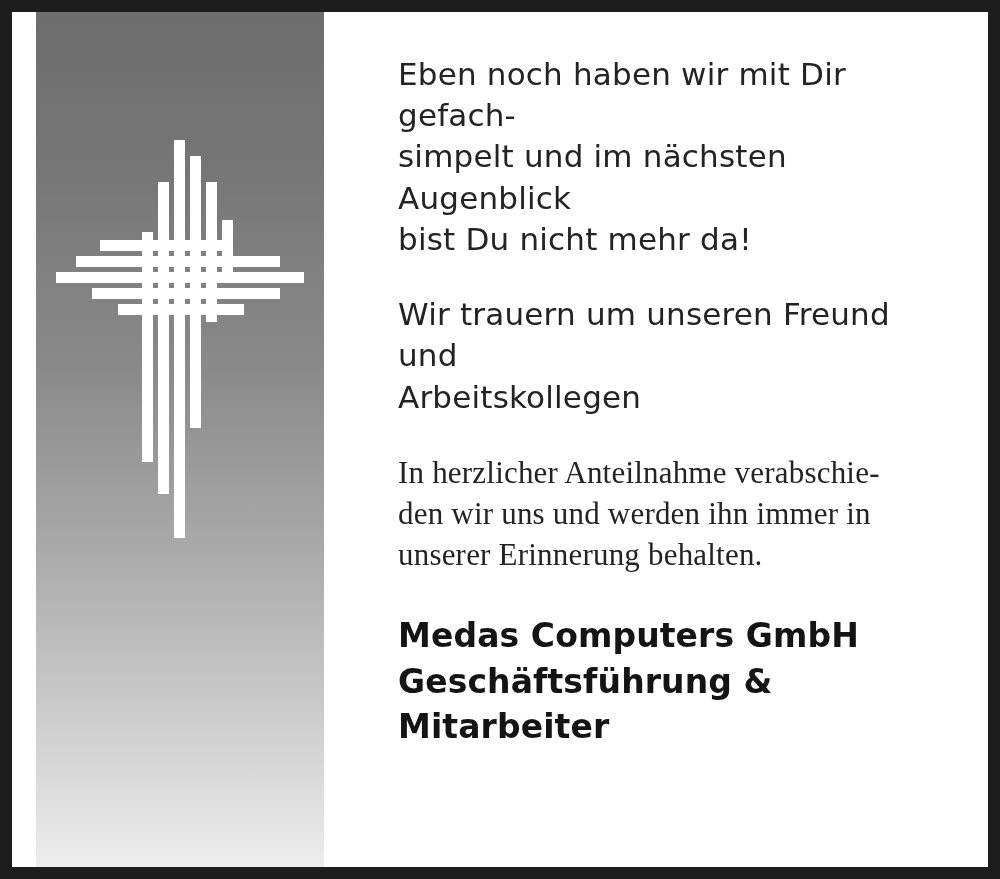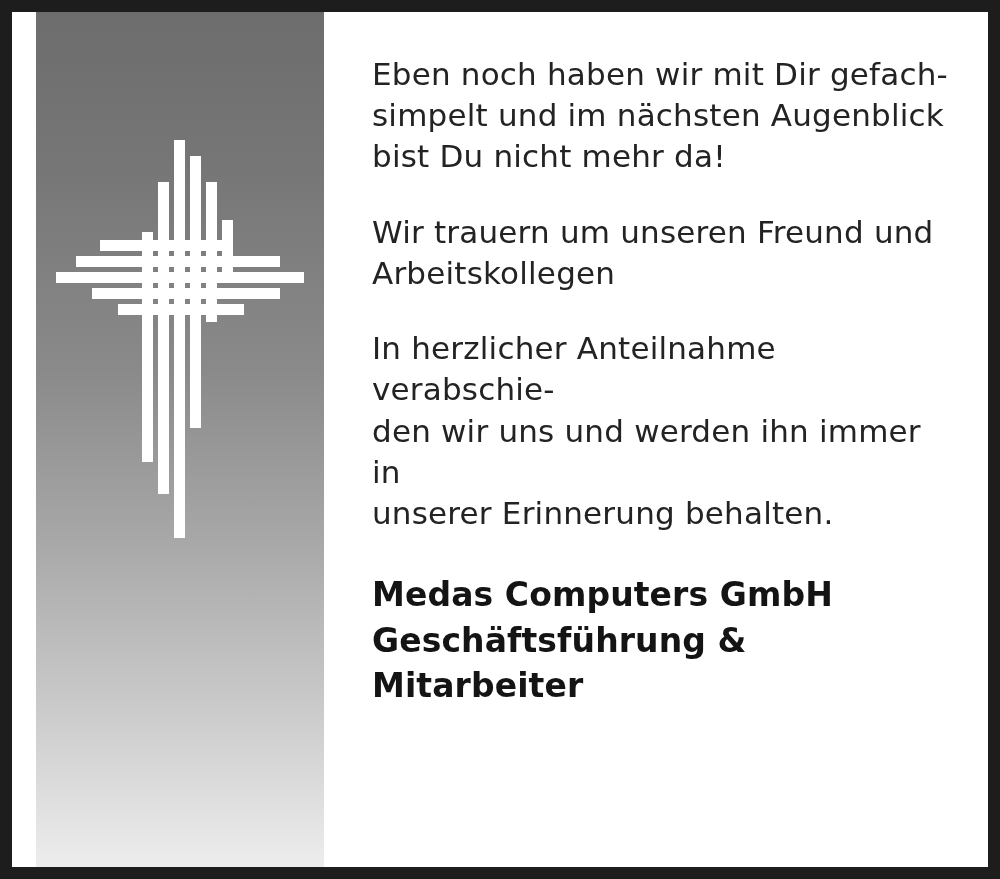--- a/index.html
+++ b/index.html
@@ -16,20 +16,21 @@
 
   .obituary {
     position: relative;
     box-sizing: border-box;
     width: 1000px;
     height: 879px;
     background: #ffffff;
     border: 12px solid #1d1d1d;
     display: flex;
     flex-direction: row;
+    gap: 26px;
   }
 
   
   .left-panel {
     position: relative;
     width: 312px;
     flex: 0 0 312px;
     background: linear-gradient(to bottom, #6d6d6d 0%, #767676 18%, #8a8a8a 42%, #a8a8a8 62%, #c8c8c8 80%, #e2e2e2 94%, #ededed 100%);
     overflow: hidden;
   }
@@ -93,21 +94,21 @@
     letter-spacing: 0.5px;
     color: #1f1f1f;
     text-align: center;
     padding-right: 8px;
   }
   .dates .date-sep {
     display: inline-block;
     width: 30px;
   }
 
-  .closing { margin: 34px 0 0 0; }
+  .closing { margin: 34px 0 0 0; font-family: Liberation Serif, serif; }
 
   .signature {
     margin: 38px 0 0 0;
     font-size: 33px;
     line-height: 1.38;
     font-weight: 700;
     color: #141414;
     white-space: pre-line;
     letter-spacing: 0.1px;
   }

